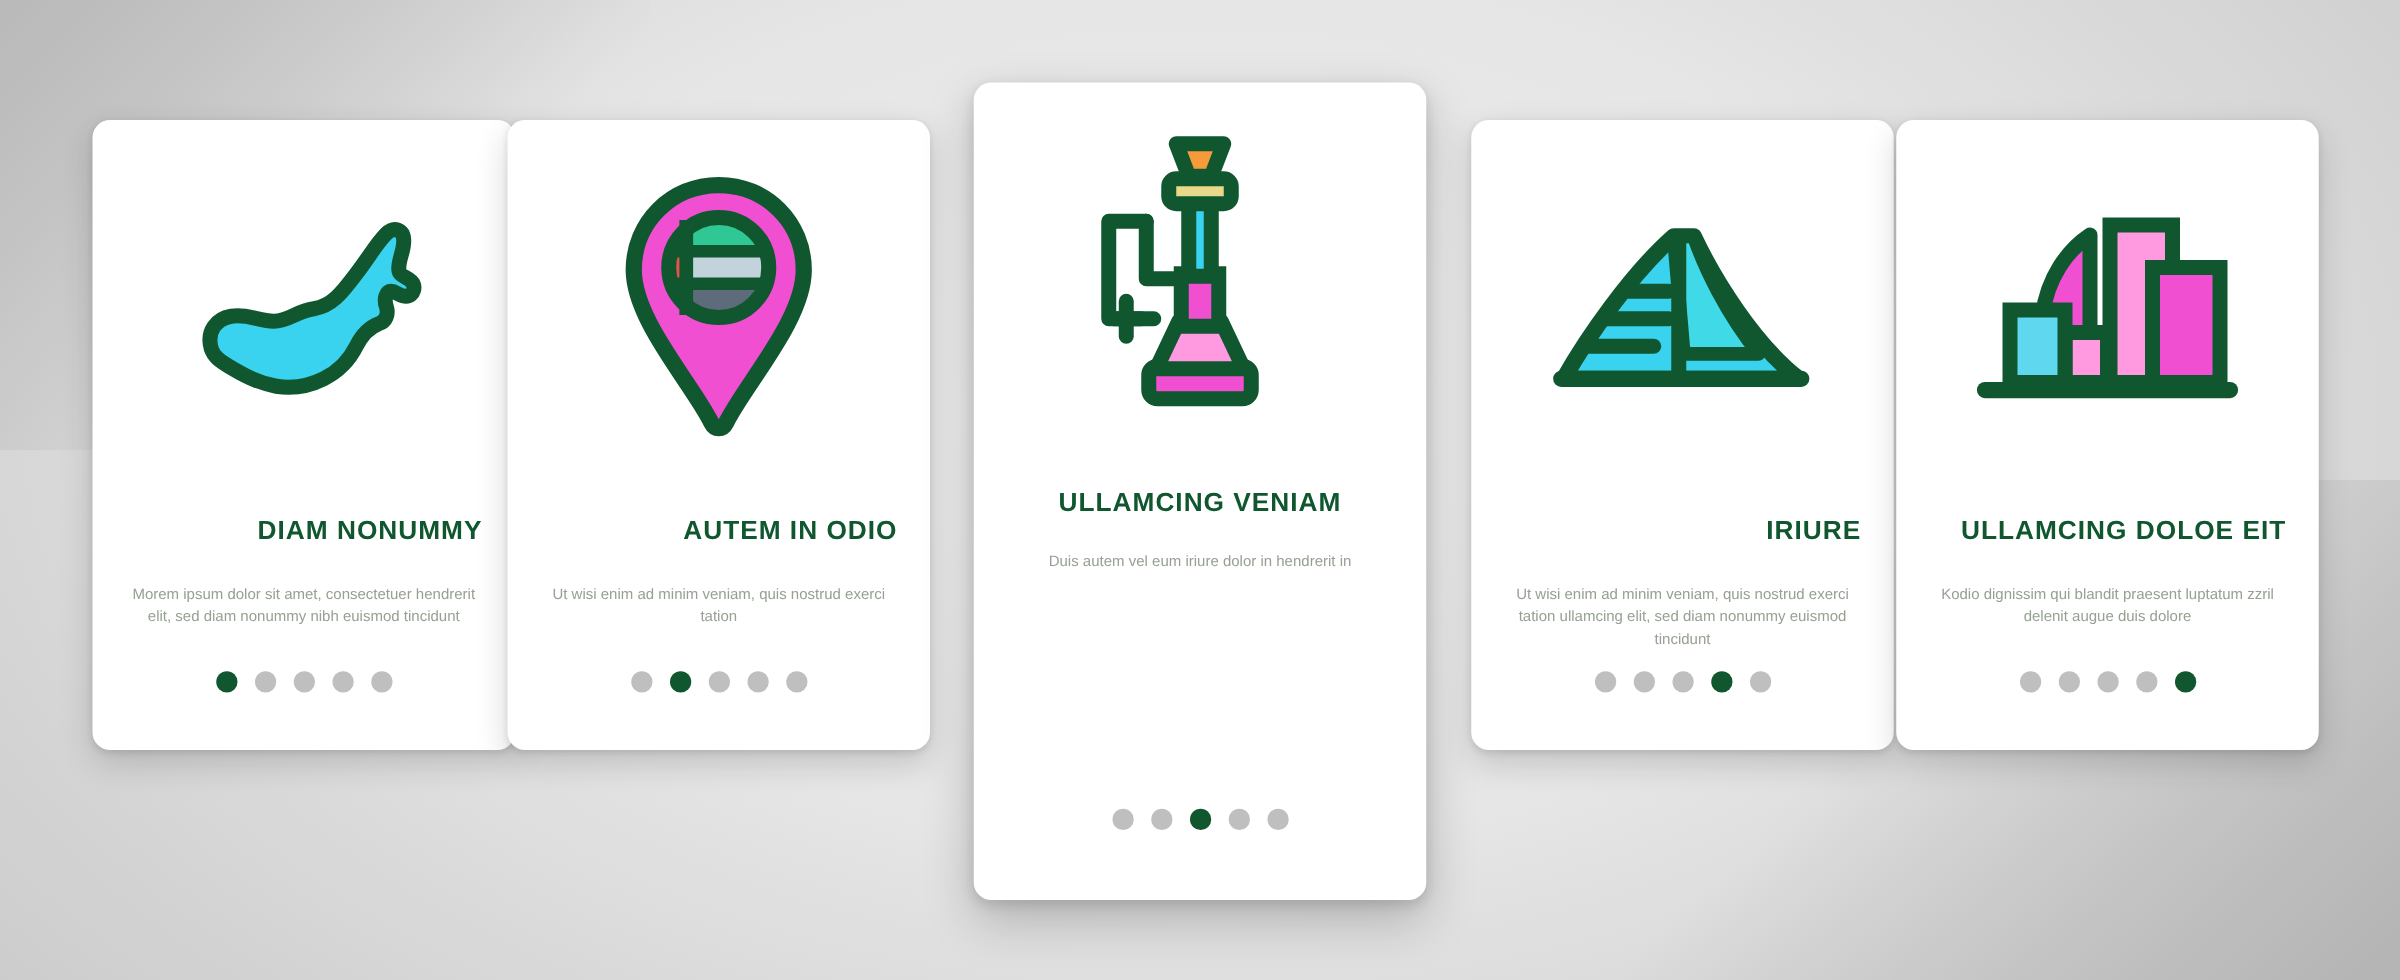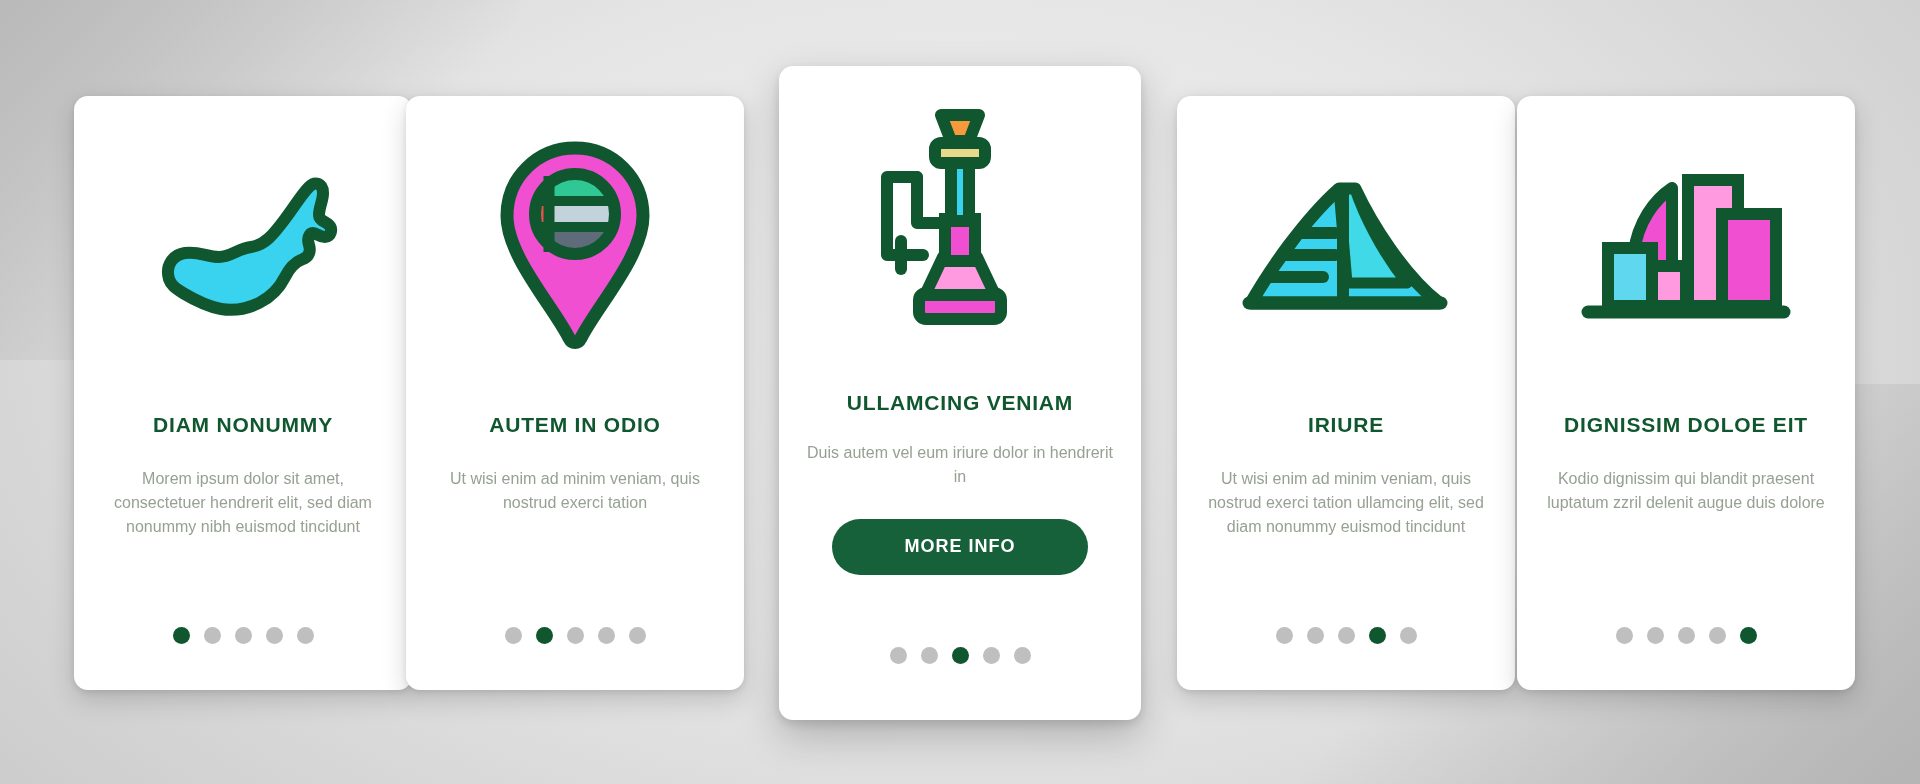--- a/index.html
+++ b/index.html
@@ -49,22 +49,23 @@
     box-shadow: 0 10px 26px rgba(0,0,0,0.16), 0 2px 6px rgba(0,0,0,0.10);
     display: flex;
     flex-direction: column;
     align-items: center;
     box-sizing: border-box;
     overflow: hidden;
   }
   .card.side {
     top: 96px;
     width: 338px;
-    height: 594px;
+    height: 504px;
     padding: 0 26px;
+    align-items: flex-end;
   }
   .card.center {
     top: 66px;
     width: 362px;
     height: 654px;
     padding: 0 28px;
     box-shadow: 0 16px 40px rgba(0,0,0,0.22), 0 4px 10px rgba(0,0,0,0.12);
   }
 
   .card-1 { left: 74px; }
@@ -92,21 +93,21 @@
     text-align: center;
     line-height: 1.2;
   }
   .card.side .card-title { font-size: 21px; margin-top: 16px; }
   .card.center .card-title { font-size: 21px; margin-top: 12px; }
 
   .card-body {
     color: #96a193;
     text-align: center;
     line-height: 1.48;
-    font-size: 16px;
+    font-size: 12px;
     margin-top: 30px;
     max-width: 100%;
   }
   .card.center .card-body { margin-top: 26px; }
 
   .more-info-button {
     margin-top: 30px;
     background: #16603a;
     color: #ffffff;
     border: none;
@@ -227,21 +228,20 @@
             <rect x="86" y="52" width="18" height="62" fill="#39d2ef" stroke="#10572f" stroke-width="12"></rect>
 
             <rect x="70" y="36" width="50" height="20" rx="6" fill="#e8d98a" stroke="#10572f" stroke-width="12"></rect>
 
             <path d="M76 8 L114 8 L104 34 L86 34 Z" fill="#f59b3c" stroke="#10572f" stroke-width="12" stroke-linejoin="round"></path>
           </svg>
         </span>
       </div>
       <div class="card-title">ULLAMCING VENIAM</div>
       <div class="card-body">Duis autem vel eum iriure dolor in hendrerit in</div>
-      <button class="more-info-button">MORE INFO</button>
       <div class="dots">
         <span class="dot"></span>
         <span class="dot"></span>
         <span class="dot active"></span>
         <span class="dot"></span>
         <span class="dot"></span>
       </div>
     </div>
 
     <div class="card side card-4">
@@ -281,21 +281,21 @@
             <path d="M54 86 C58 56 74 34 92 22 L92 140 L54 140 Z" fill="#ef4fd0" stroke="#10572f" stroke-width="12" stroke-linejoin="round"></path>
 
             <rect x="72" y="100" width="34" height="40" fill="#ff9ae0" stroke="#10572f" stroke-width="12"></rect>
 
             <rect x="28" y="82" width="44" height="58" fill="#5fd8ef" stroke="#10572f" stroke-width="12"></rect>
 
             <line x1="8" y1="146" x2="204" y2="146" stroke="#10572f" stroke-width="13" stroke-linecap="round"></line>
           </svg>
         </span>
       </div>
-      <div class="card-title">DIGNISSIM DOLOE EIT</div>
+      <div class="card-title">ULLAMCING DOLOE EIT</div>
       <div class="card-body">Kodio dignissim qui blandit praesent luptatum zzril delenit augue duis dolore</div>
       <div class="dots">
         <span class="dot"></span>
         <span class="dot"></span>
         <span class="dot"></span>
         <span class="dot"></span>
         <span class="dot active"></span>
       </div>
     </div>
 

